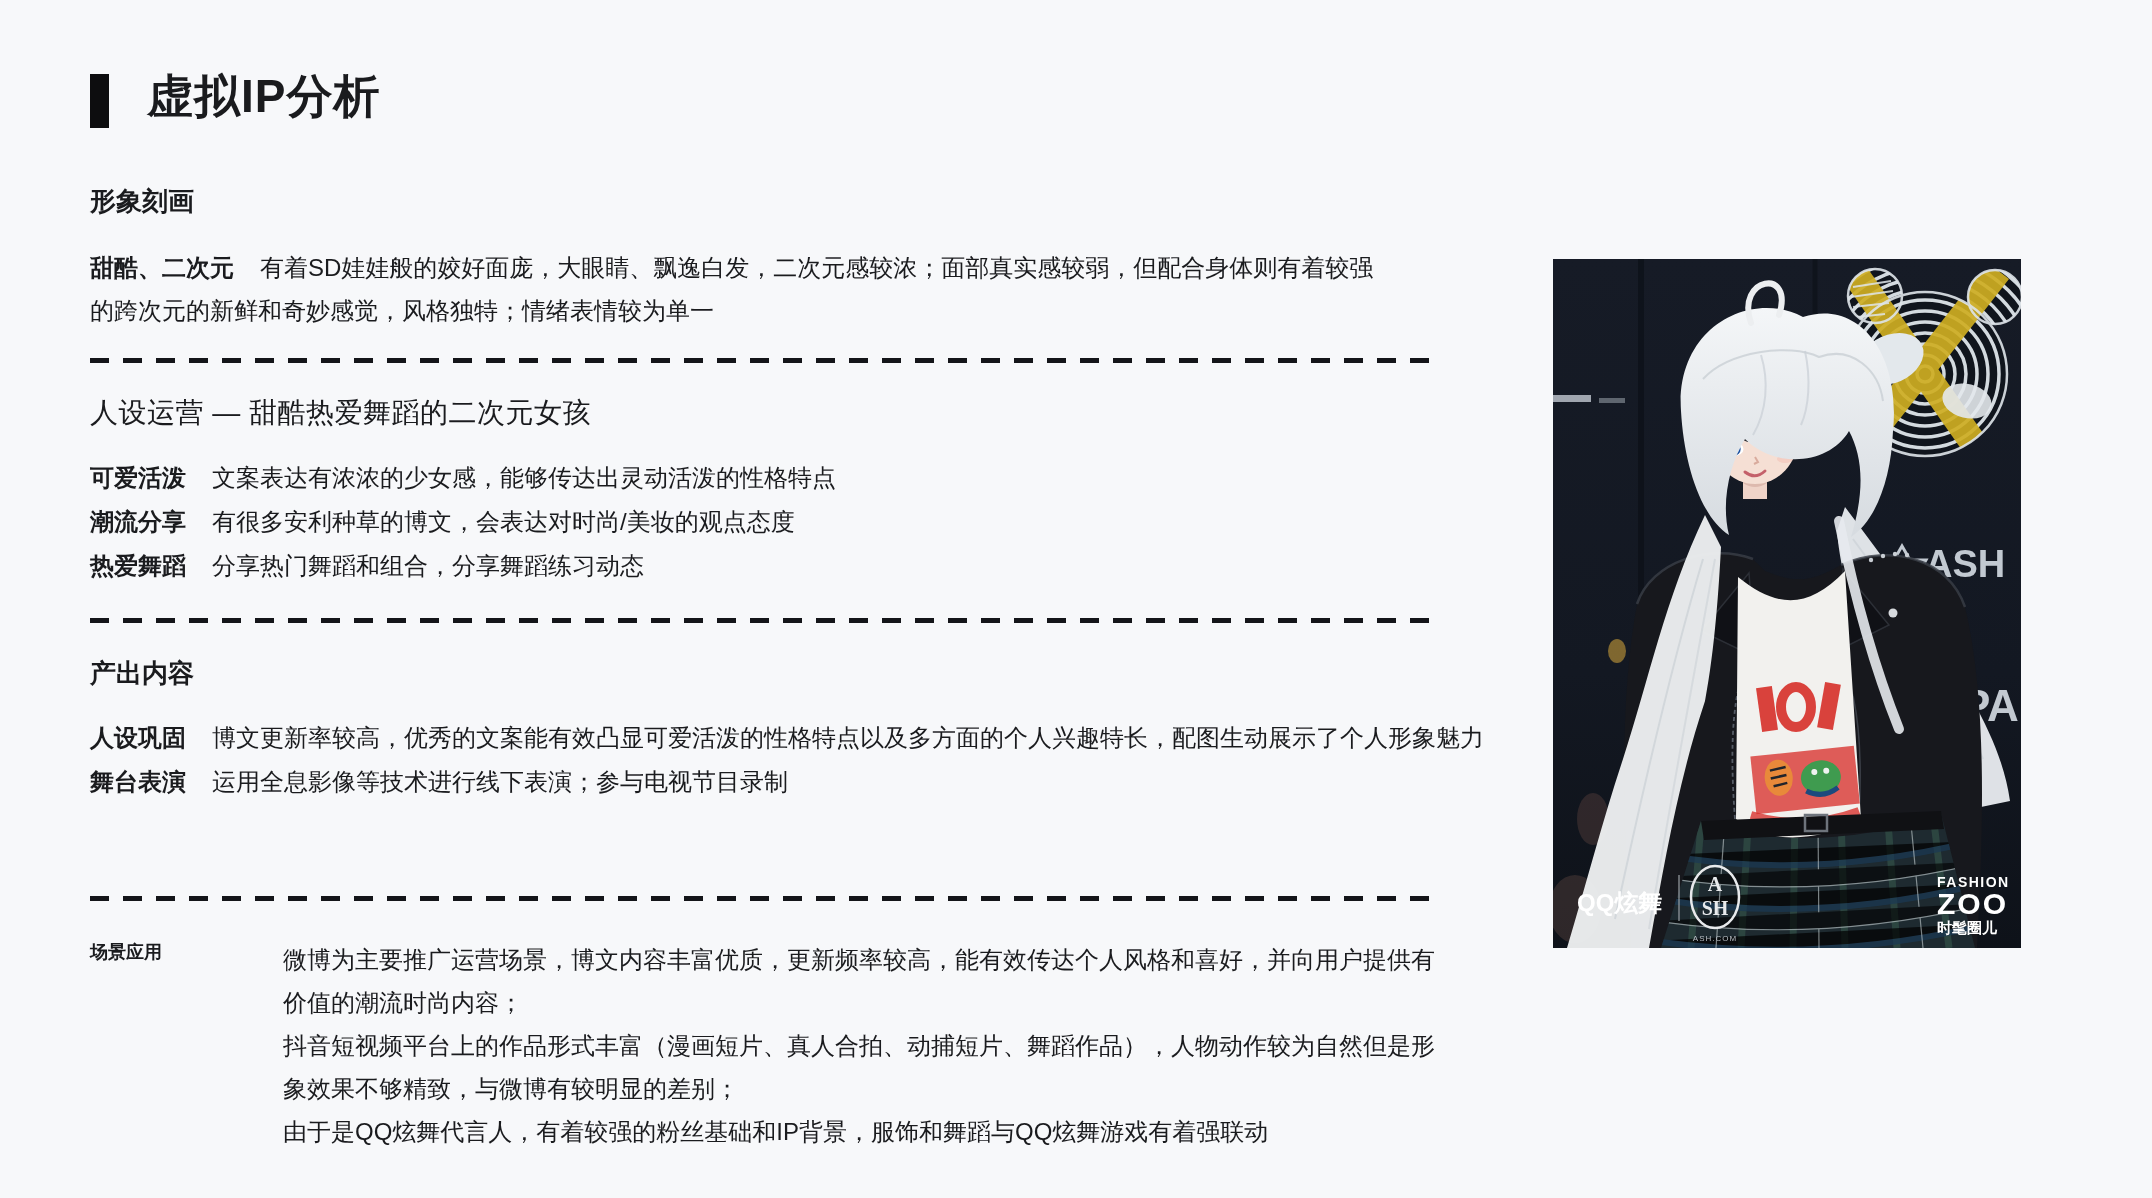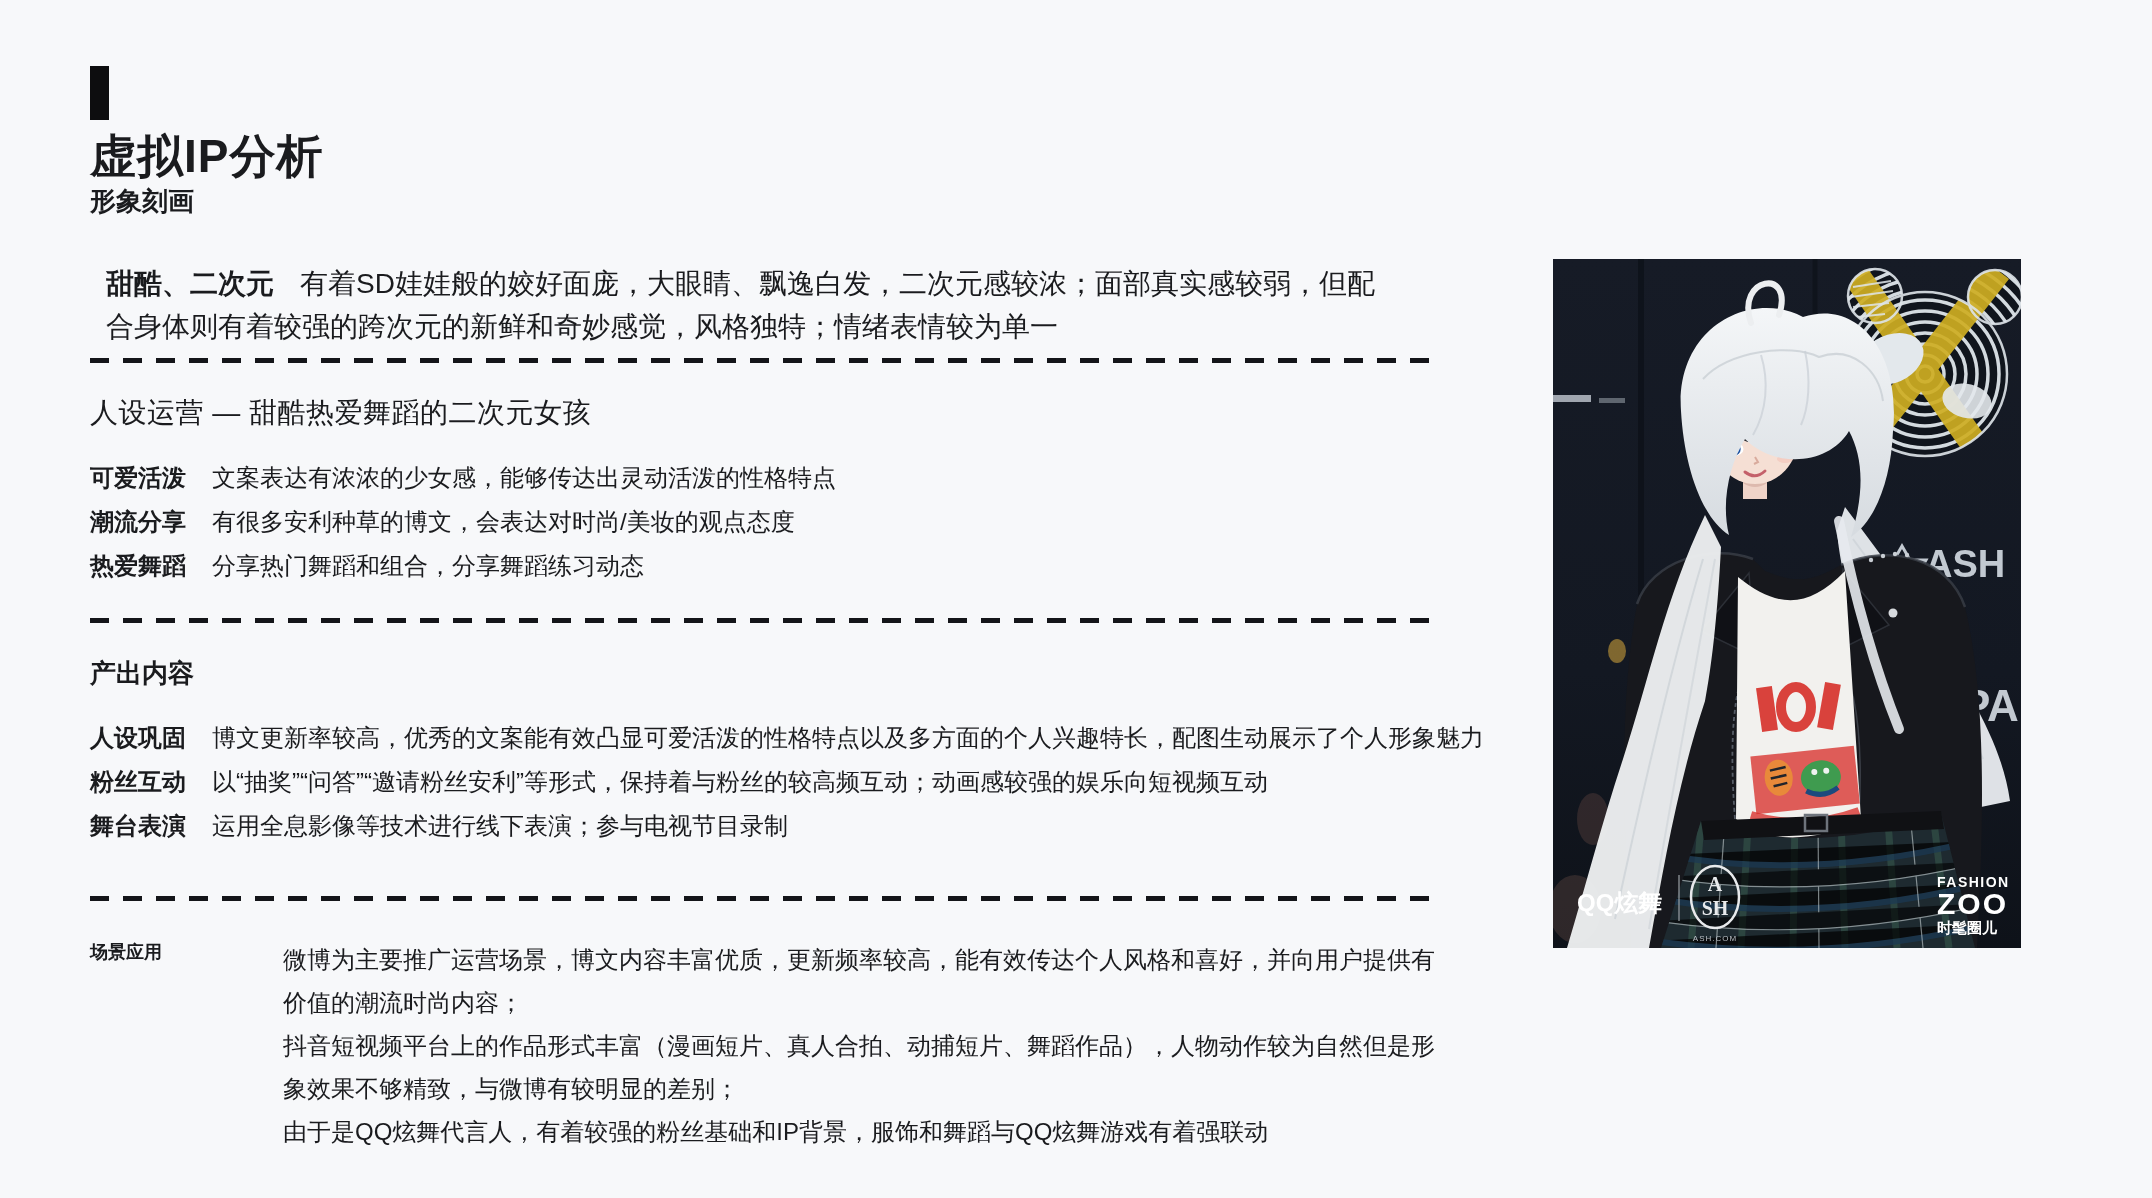--- a/index.html
+++ b/index.html
@@ -6,38 +6,38 @@
   body{
     width:2152px;height:1198px;position:relative;overflow:hidden;
     background:#f7f8fa;
     font-family:"Liberation Sans", sans-serif;
     color:#1a1b1e;
   }
   .content{position:absolute;left:90px;top:0;width:1460px;}
   .abs{position:absolute;left:0;}
 
   
-  .title-row{top:66px;display:flex;align-items:flex-start;gap:6px;flex-direction:column;}
+  .title-row{top:66px;display:flex;align-items:flex-end;gap:38px;}
   .title-bar{width:19px;height:54px;background:#0d0d0f;display:inline-block;}
   .page-title{font-size:46px;font-weight:700;margin:0;letter-spacing:1px;}
 
   
   .sec-h{font-size:26px;font-weight:700;margin:0;}
   .sub-h{font-size:28px;font-weight:500;margin:0;letter-spacing:.5px;}
 
   
   .divider{
     width:1340px;height:5px;
     background:repeating-linear-gradient(90deg,#141519 0 19px,transparent 19px 33px);
   }
 
   
   .item-row{font-size:24px;line-height:44px;white-space:nowrap;}
   .item-row b{font-weight:700;margin-right:26px;}
-  .para{font-size:28px;line-height:43px;margin:16px;}
+  .para{font-size:24px;line-height:43px;margin:0;}
   .portrait-p{width:1290px;white-space:normal;}
   .portrait-p b{font-weight:700;margin-right:26px;}
 
   .scenes-row{display:flex;align-items:flex-start;}
   .scenes-label{font-size:18px;font-weight:700;width:150px;flex:0 0 150px;padding-top:2px;}
   .scenes-text{width:1175px;margin-left:43px;}
   .scenes-text p{margin:0;font-size:24px;line-height:43px;}
 
   
   .poster{position:absolute;left:1553px;top:259px;width:468px;height:723px;margin:0;}
@@ -65,21 +65,20 @@
     <div class="item-row"><b>可爱活泼</b><span>文案表达有浓浓的少女感，能够传达出灵动活泼的性格特点</span></div>
     <div class="item-row"><b>潮流分享</b><span>有很多安利种草的博文，会表达对时尚/美妆的观点态度</span></div>
     <div class="item-row"><b>热爱舞蹈</b><span>分享热门舞蹈和组合，分享舞蹈练习动态</span></div>
   </div>
 
   <div class="abs divider" style="top:618px;"></div>
 
   <h2 class="abs sec-h" style="top:656px;">产出内容</h2>
   <div class="abs" style="top:716px;">
     <div class="item-row"><b>人设巩固</b><span>博文更新率较高，优秀的文案能有效凸显可爱活泼的性格特点以及多方面的个人兴趣特长，配图生动展示了个人形象魅力</span></div>
-    <div class="item-row"><b>粉丝互动</b><span>以“抽奖”“问答”“邀请粉丝安利”等形式，保持着与粉丝的较高频互动；动画感较强的娱乐向短视频互动</span></div>
     <div class="item-row"><b>舞台表演</b><span>运用全息影像等技术进行线下表演；参与电视节目录制</span></div>
   </div>
 
   <div class="abs divider" style="top:896px;"></div>
 
   <div class="abs scenes-row" style="top:938px;">
     <div class="scenes-label">场景应用</div>
     <div class="scenes-text">
       <p>微博为主要推广运营场景，博文内容丰富优质，更新频率较高，能有效传达个人风格和喜好，并向用户提供有价值的潮流时尚内容；</p>
       <p>抖音短视频平台上的作品形式丰富（漫画短片、真人合拍、动捕短片、舞蹈作品），人物动作较为自然但是形象效果不够精致，与微博有较明显的差别；</p>

